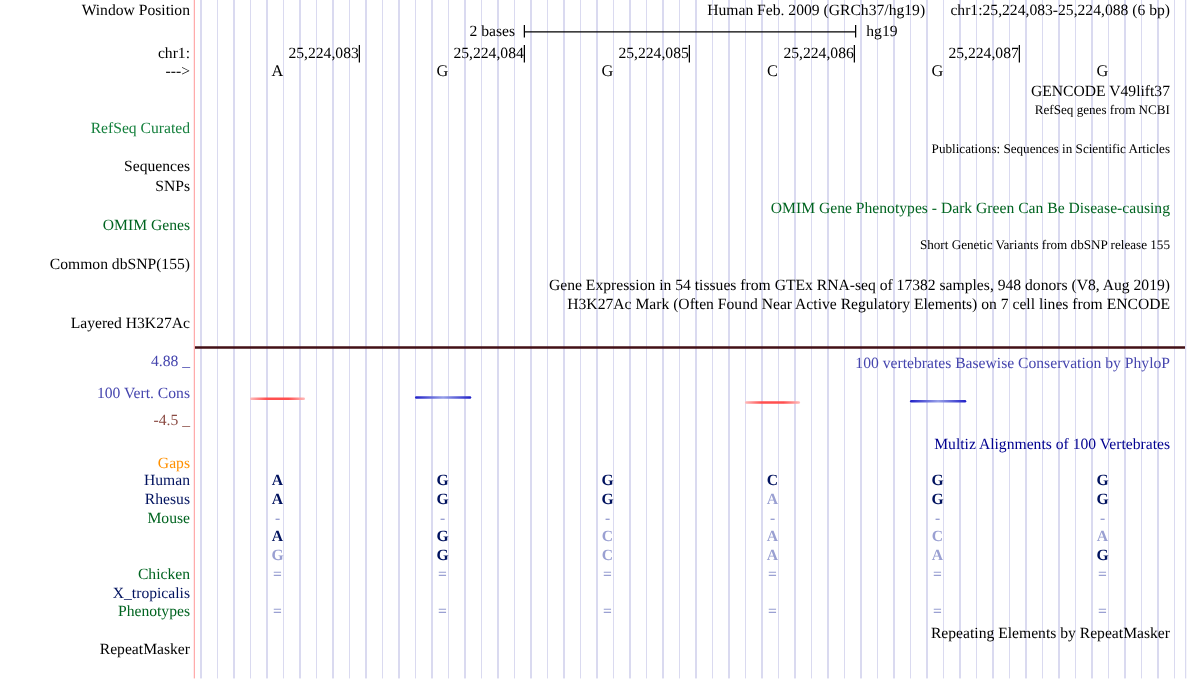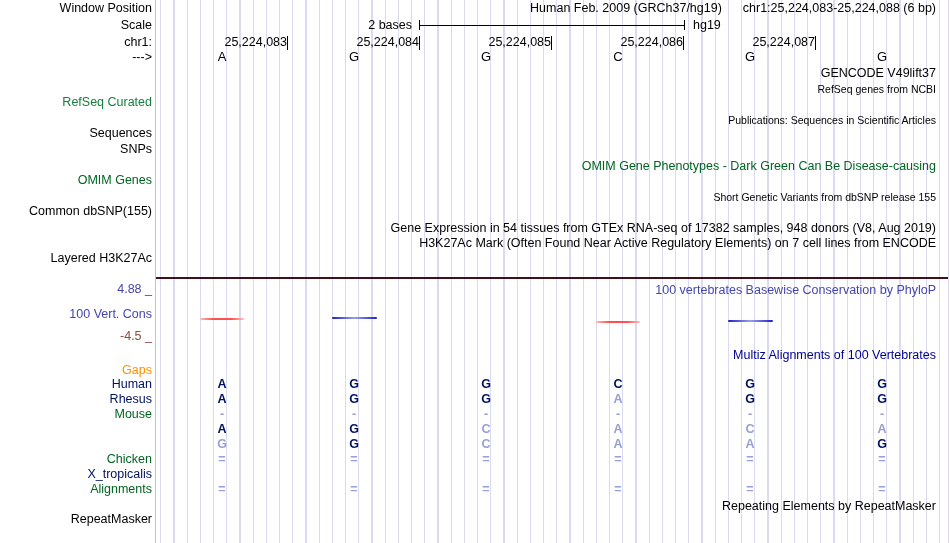--- a/index.html
+++ b/index.html
@@ -1,17 +1,17 @@
 <!DOCTYPE html>
 <html><head>
 <meta charset="utf-8">
 <style>
   html,body { margin:0; padding:0; background:#ffffff; }
   .browser { position:relative; width:950px; height:543px; background:#fff;
-             font-family:Liberation Sans, sans-serif; font-size:12.5px; color:#000; overflow:hidden; }
+             font-family:Liberation Serif, serif; font-size:12.5px; color:#000; overflow:hidden; }
 
   
   .grid { position:absolute; left:156px; top:0; width:792px; height:543px;
           background:repeating-linear-gradient(90deg,
             transparent 0px, transparent 4.3px,
             #dadaf0 4.3px, #dadaf0 5.4px,
             transparent 5.4px, transparent 13.2px);
           border-right:1px solid #dadaf0; }
   .start-line { position:absolute; left:154.5px; top:0; width:1.5px; height:543px; background:#ffabab; }
 
@@ -64,21 +64,20 @@
 </style>
 </head>
 <body>
 
 <div class="browser">
 
   <div class="grid"></div>
   <div class="start-line"></div>
 
   <div class="llabel" style="top:1px">Window Position</div>
-  <div class="llabel" style="top:18px">Scale</div>
   <div class="llabel" style="top:35px">chr1:</div>
   <div class="llabel" style="top:50px">---&gt;</div>
 
   <div class="ctitle" style="top:1px">
     <span>Human Feb. 2009 (GRCh37/hg19)</span>
     <span style="display:inline-block;width:14px"></span>
     <span>chr1:25,224,083-25,224,088 (6 bp)</span>
   </div>
 
   <div class="scaletext">2 bases</div>
@@ -199,21 +198,21 @@
   <div class="align-row ar7">
     <span class="llabel navy">X_tropicalis</span>
     <span class="cell alchar c0"></span>
     <span class="cell alchar c1"></span>
     <span class="cell alchar c2"></span>
     <span class="cell alchar c3"></span>
     <span class="cell alchar c4"></span>
     <span class="cell alchar c5"></span>
   </div>
   <div class="align-row ar8">
-    <span class="llabel green">Alignments</span>
+    <span class="llabel green">Phenotypes</span>
     <span class="cell alchar c0 faded">=</span>
     <span class="cell alchar c1 faded">=</span>
     <span class="cell alchar c2 faded">=</span>
     <span class="cell alchar c3 faded">=</span>
     <span class="cell alchar c4 faded">=</span>
     <span class="cell alchar c5 faded">=</span>
   </div>
 
 </div>
 

